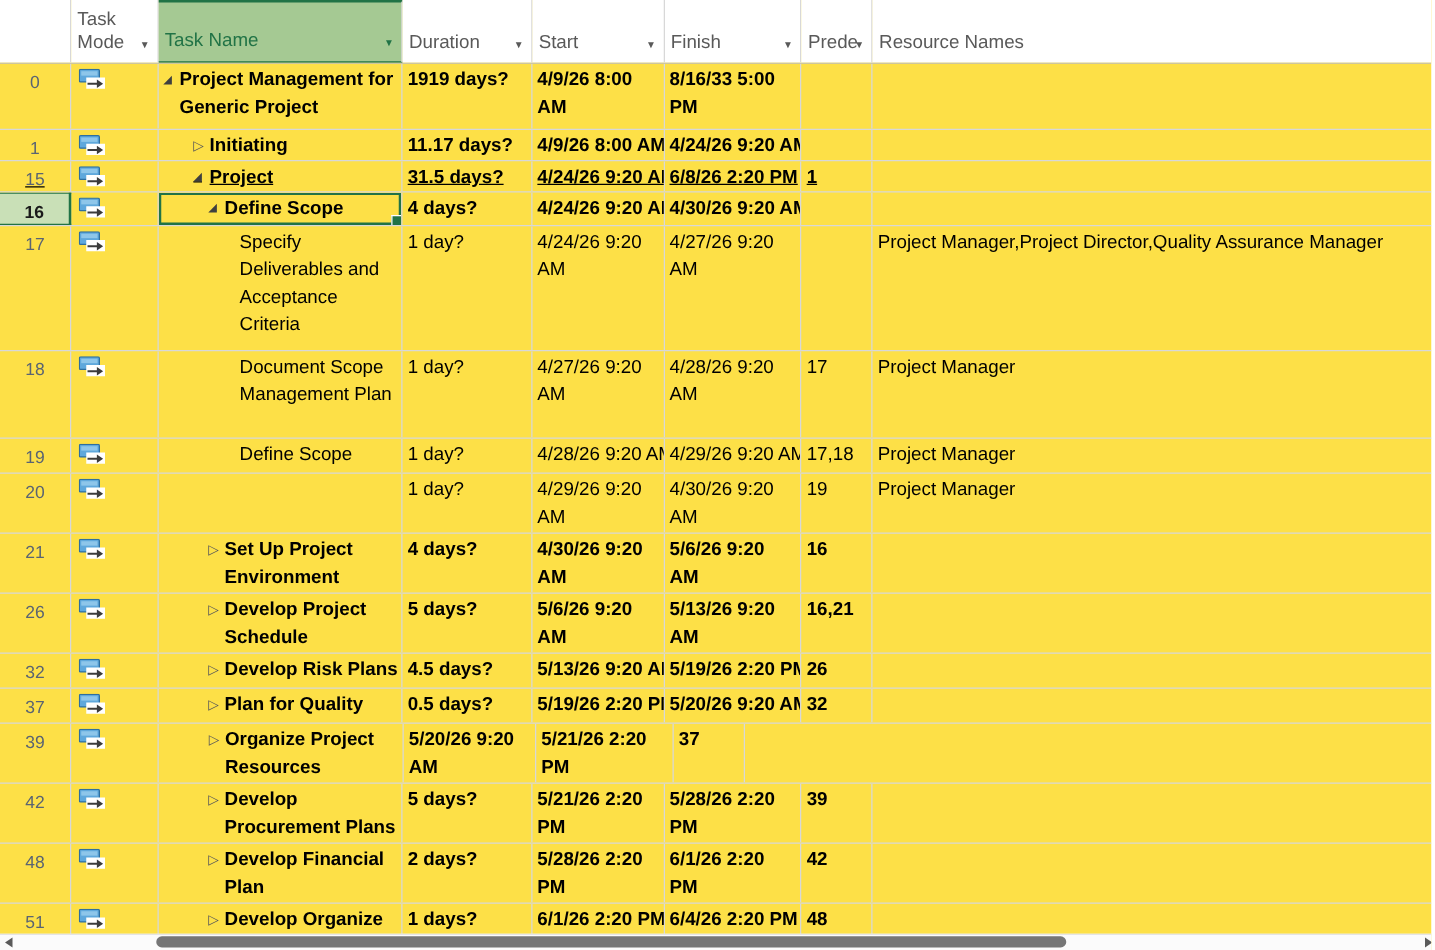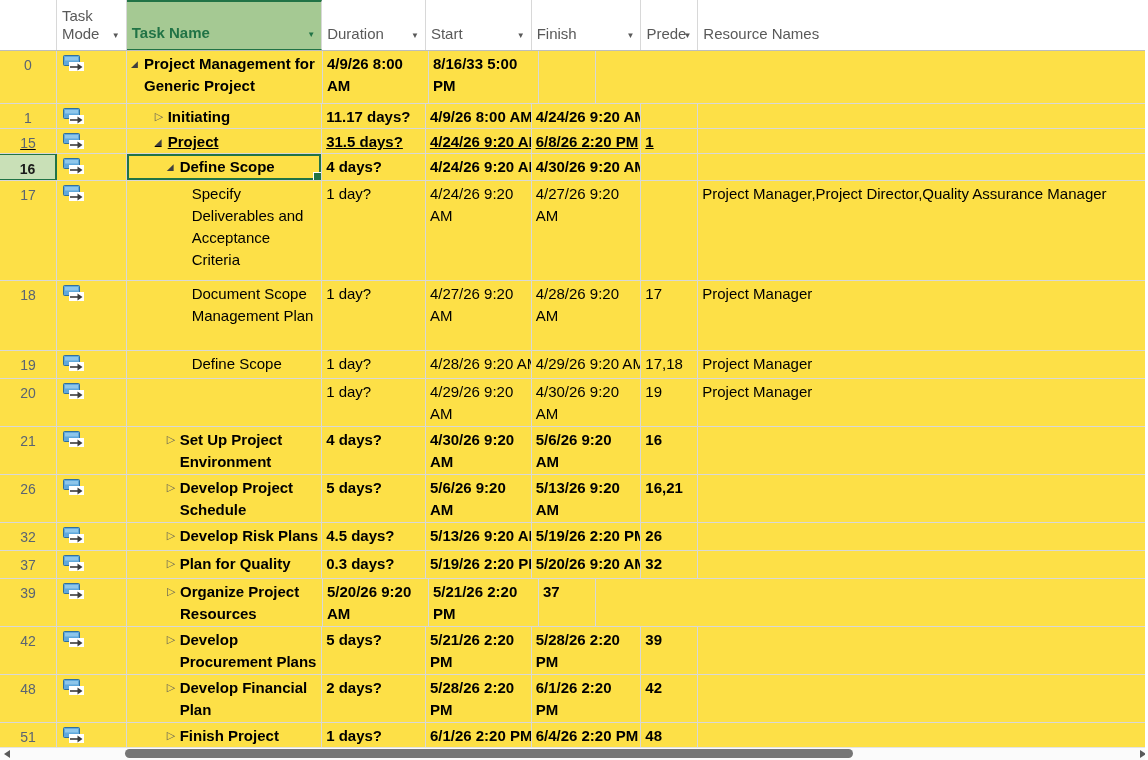--- a/index.html
+++ b/index.html
@@ -8,21 +8,21 @@
 
   
   .w-id{width:57px}.w-mode{width:70px}.w-name{width:196px}.w-dur{width:104px}
   .w-start{width:106px}.w-fin{width:110px}.w-pred{width:57px}.w-res{width:448px;border-right:none!important}
 
   
   .hdr{display:flex;height:50px;border-bottom:1px solid #BDBDBD;}
   .hcell{position:relative;box-sizing:border-box;display:flex;align-items:flex-end;
          padding:2px 14px 7px 5px;color:#595959;font-size:15px;line-height:18px;
          border-right:1px solid #D8D8D8;background:#fff;overflow:hidden;}
-  .hcell.sel{background:var(--hdr-sel-bg,#A5C993);color:var(--accent,#217346);font-weight:bold;
+  .hcell.sel{background:var(--hdr-sel-bg,#A5C993);color:var(--accent,#217346);font-weight:normal;
              border-top:2px solid var(--accent,#217346);border-bottom:1px solid var(--accent,#217346);}
   .farrow{position:absolute;right:6px;bottom:10px;font-size:8px;color:#595959;line-height:8px;}
   .hcell.sel .farrow{color:var(--accent,#217346);}
 
   
   .row{display:flex;box-sizing:border-box;border-bottom:1px solid #D8D8D8;overflow:hidden;}
   .c{box-sizing:border-box;border-right:1px solid #D8D8D8;overflow:hidden;
      font-size:15px;line-height:22px;color:#000;padding:2px 3px 0 4px;height:100%;}
   .row.b .c:not(.id){font-weight:bold;}
   .row.clip .c{white-space:nowrap;}
@@ -104,20 +104,21 @@
               <path d="M7 12 H16" stroke="#3C3C3C" stroke-width="1.6" fill="none"></path>
               <path d="M14.5 8.6 L19.5 12 L14.5 15.4 Z" fill="#3C3C3C"></path>
             </svg></span></div>
         <div class="c name w-name">
           <div class="namewrap">
             <span class="ind" style="width: 4px;"></span>
             <span class="tri exp">◢</span>
             <div class="ntext">Project Management for Generic Project</div>
           </div>
         </div>
+        <div class="c w-dur">1919 days?</div>
         <div class="c w-start">4/9/26 8:00 AM</div>
         <div class="c w-fin">8/16/33 5:00 PM</div>
         <div class="c w-pred"></div>
         <div class="c res w-res"></div>
       </div>
       <div class="row b clip" style="height: 25px;">
         <div class="c id w-id">1</div>
         <div class="c mode w-mode"><span><svg class="mico" width="22" height="17" xmlns="http://www.w3.org/2000/svg">
               <rect x="0.5" y="0.5" width="16" height="10" rx="1" fill="#5FA8DC" stroke="#2F6F9F"></rect>
               <rect x="2" y="2" width="13" height="3.5" fill="#8EC6EA"></rect>
@@ -345,21 +346,21 @@
               <path d="M7 12 H16" stroke="#3C3C3C" stroke-width="1.6" fill="none"></path>
               <path d="M14.5 8.6 L19.5 12 L14.5 15.4 Z" fill="#3C3C3C"></path>
             </svg></span></div>
         <div class="c name w-name">
           <div class="namewrap">
             <span class="ind" style="width: 40px;"></span>
             <span class="tri col">▷</span>
             <div class="ntext">Plan for Quality</div>
           </div>
         </div>
-        <div class="c w-dur">0.3 days?</div>
+        <div class="c w-dur">0.5 days?</div>
         <div class="c w-start">5/19/26 2:20 PM</div>
         <div class="c w-fin">5/20/26 9:20 AM</div>
         <div class="c w-pred">32</div>
         <div class="c res w-res"></div>
       </div>
       <div class="row b" style="height: 48px;">
         <div class="c id w-id">39</div>
         <div class="c mode w-mode"><span><svg class="mico" width="22" height="17" xmlns="http://www.w3.org/2000/svg">
               <rect x="0.5" y="0.5" width="16" height="10" rx="1" fill="#5FA8DC" stroke="#2F6F9F"></rect>
               <rect x="2" y="2" width="13" height="3.5" fill="#8EC6EA"></rect>
@@ -429,21 +430,21 @@
               <rect x="0.5" y="0.5" width="16" height="10" rx="1" fill="#5FA8DC" stroke="#2F6F9F"></rect>
               <rect x="2" y="2" width="13" height="3.5" fill="#8EC6EA"></rect>
               <rect x="6" y="7" width="15" height="9" fill="#fff"></rect>
               <path d="M7 12 H16" stroke="#3C3C3C" stroke-width="1.6" fill="none"></path>
               <path d="M14.5 8.6 L19.5 12 L14.5 15.4 Z" fill="#3C3C3C"></path>
             </svg></span></div>
         <div class="c name w-name">
           <div class="namewrap">
             <span class="ind" style="width: 40px;"></span>
             <span class="tri col">▷</span>
-            <div class="ntext">Finish Project</div>
+            <div class="ntext">Develop Organize</div>
           </div>
         </div>
         <div class="c w-dur">1 days?</div>
         <div class="c w-start">6/1/26 2:20 PM</div>
         <div class="c w-fin">6/4/26 2:20 PM</div>
         <div class="c w-pred">48</div>
         <div class="c res w-res"></div>
       </div>
     </div>
 

